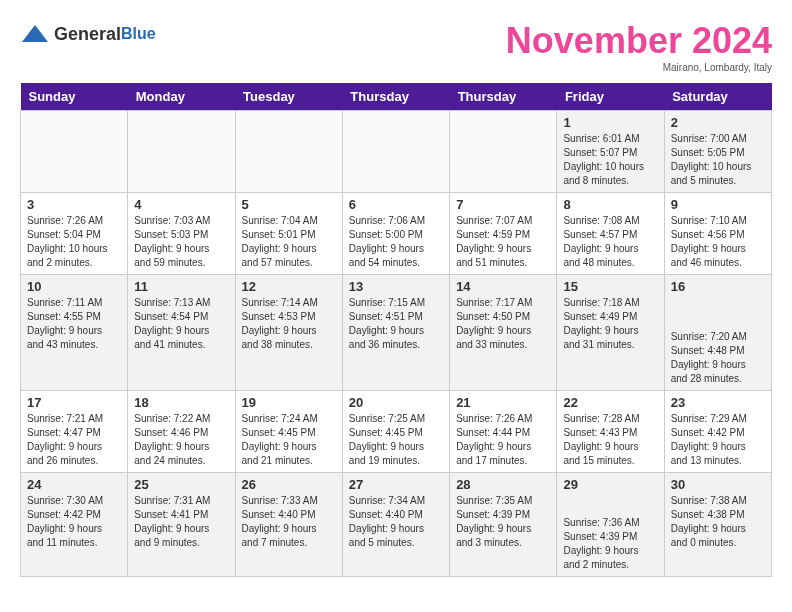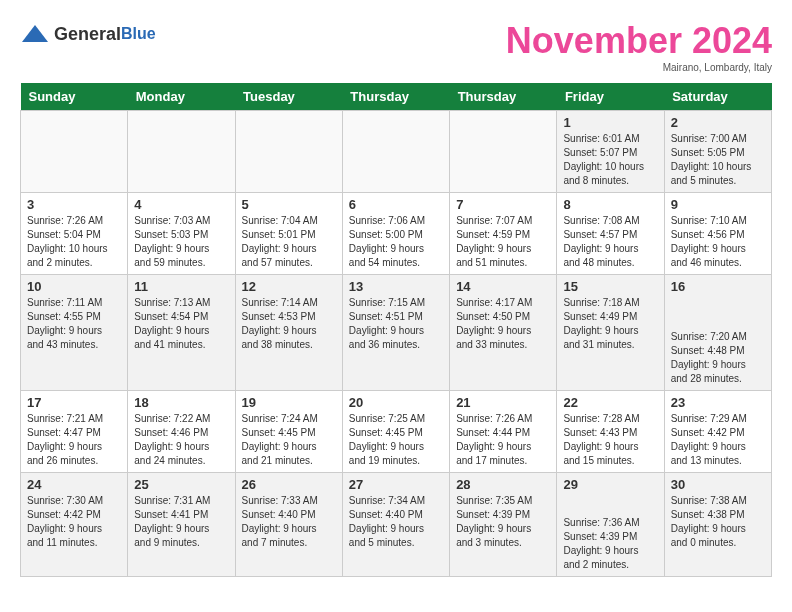--- a/index.html
+++ b/index.html
@@ -51,21 +51,21 @@
     .location-title {
       font-size: 10px;
       color: #555;
     }
     table {
       width: 100%;
       border-collapse: collapse;
       table-layout: fixed;
     }
     th {
-      background-color: #15803d;
+      background-color: #4c1d95;
       color: white;
       text-align: left;
       padding: 6px 8px;
       font-size: 13px;
       font-weight: bold;
     }
     td {
       border: 1px solid #ccc;
       vertical-align: top;
       padding: 4px 6px;
@@ -207,21 +207,21 @@
 Daylight: 9 hours and 38 minutes.</div>
         </td>
         <td class="shaded">
           <span class="day-number">13</span>
           <div class="day-info" style="white-space: pre-line;">Sunrise: 7:15 AM
 Sunset: 4:51 PM
 Daylight: 9 hours and 36 minutes.</div>
         </td>
         <td class="shaded">
           <span class="day-number">14</span>
-          <div class="day-info" style="white-space: pre-line;">Sunrise: 4:17 AM
+          <div class="day-info" style="white-space: pre-line;">Sunrise: 7:17 AM
 Sunset: 4:50 PM
 Daylight: 9 hours and 33 minutes.</div>
         </td>
         <td class="shaded">
           <span class="day-number">15</span>
           <div class="day-info" style="white-space: pre-line;">Sunrise: 7:18 AM
 Sunset: 4:49 PM
 Daylight: 9 hours and 31 minutes.</div>
         </td>
         <td class="shaded">

